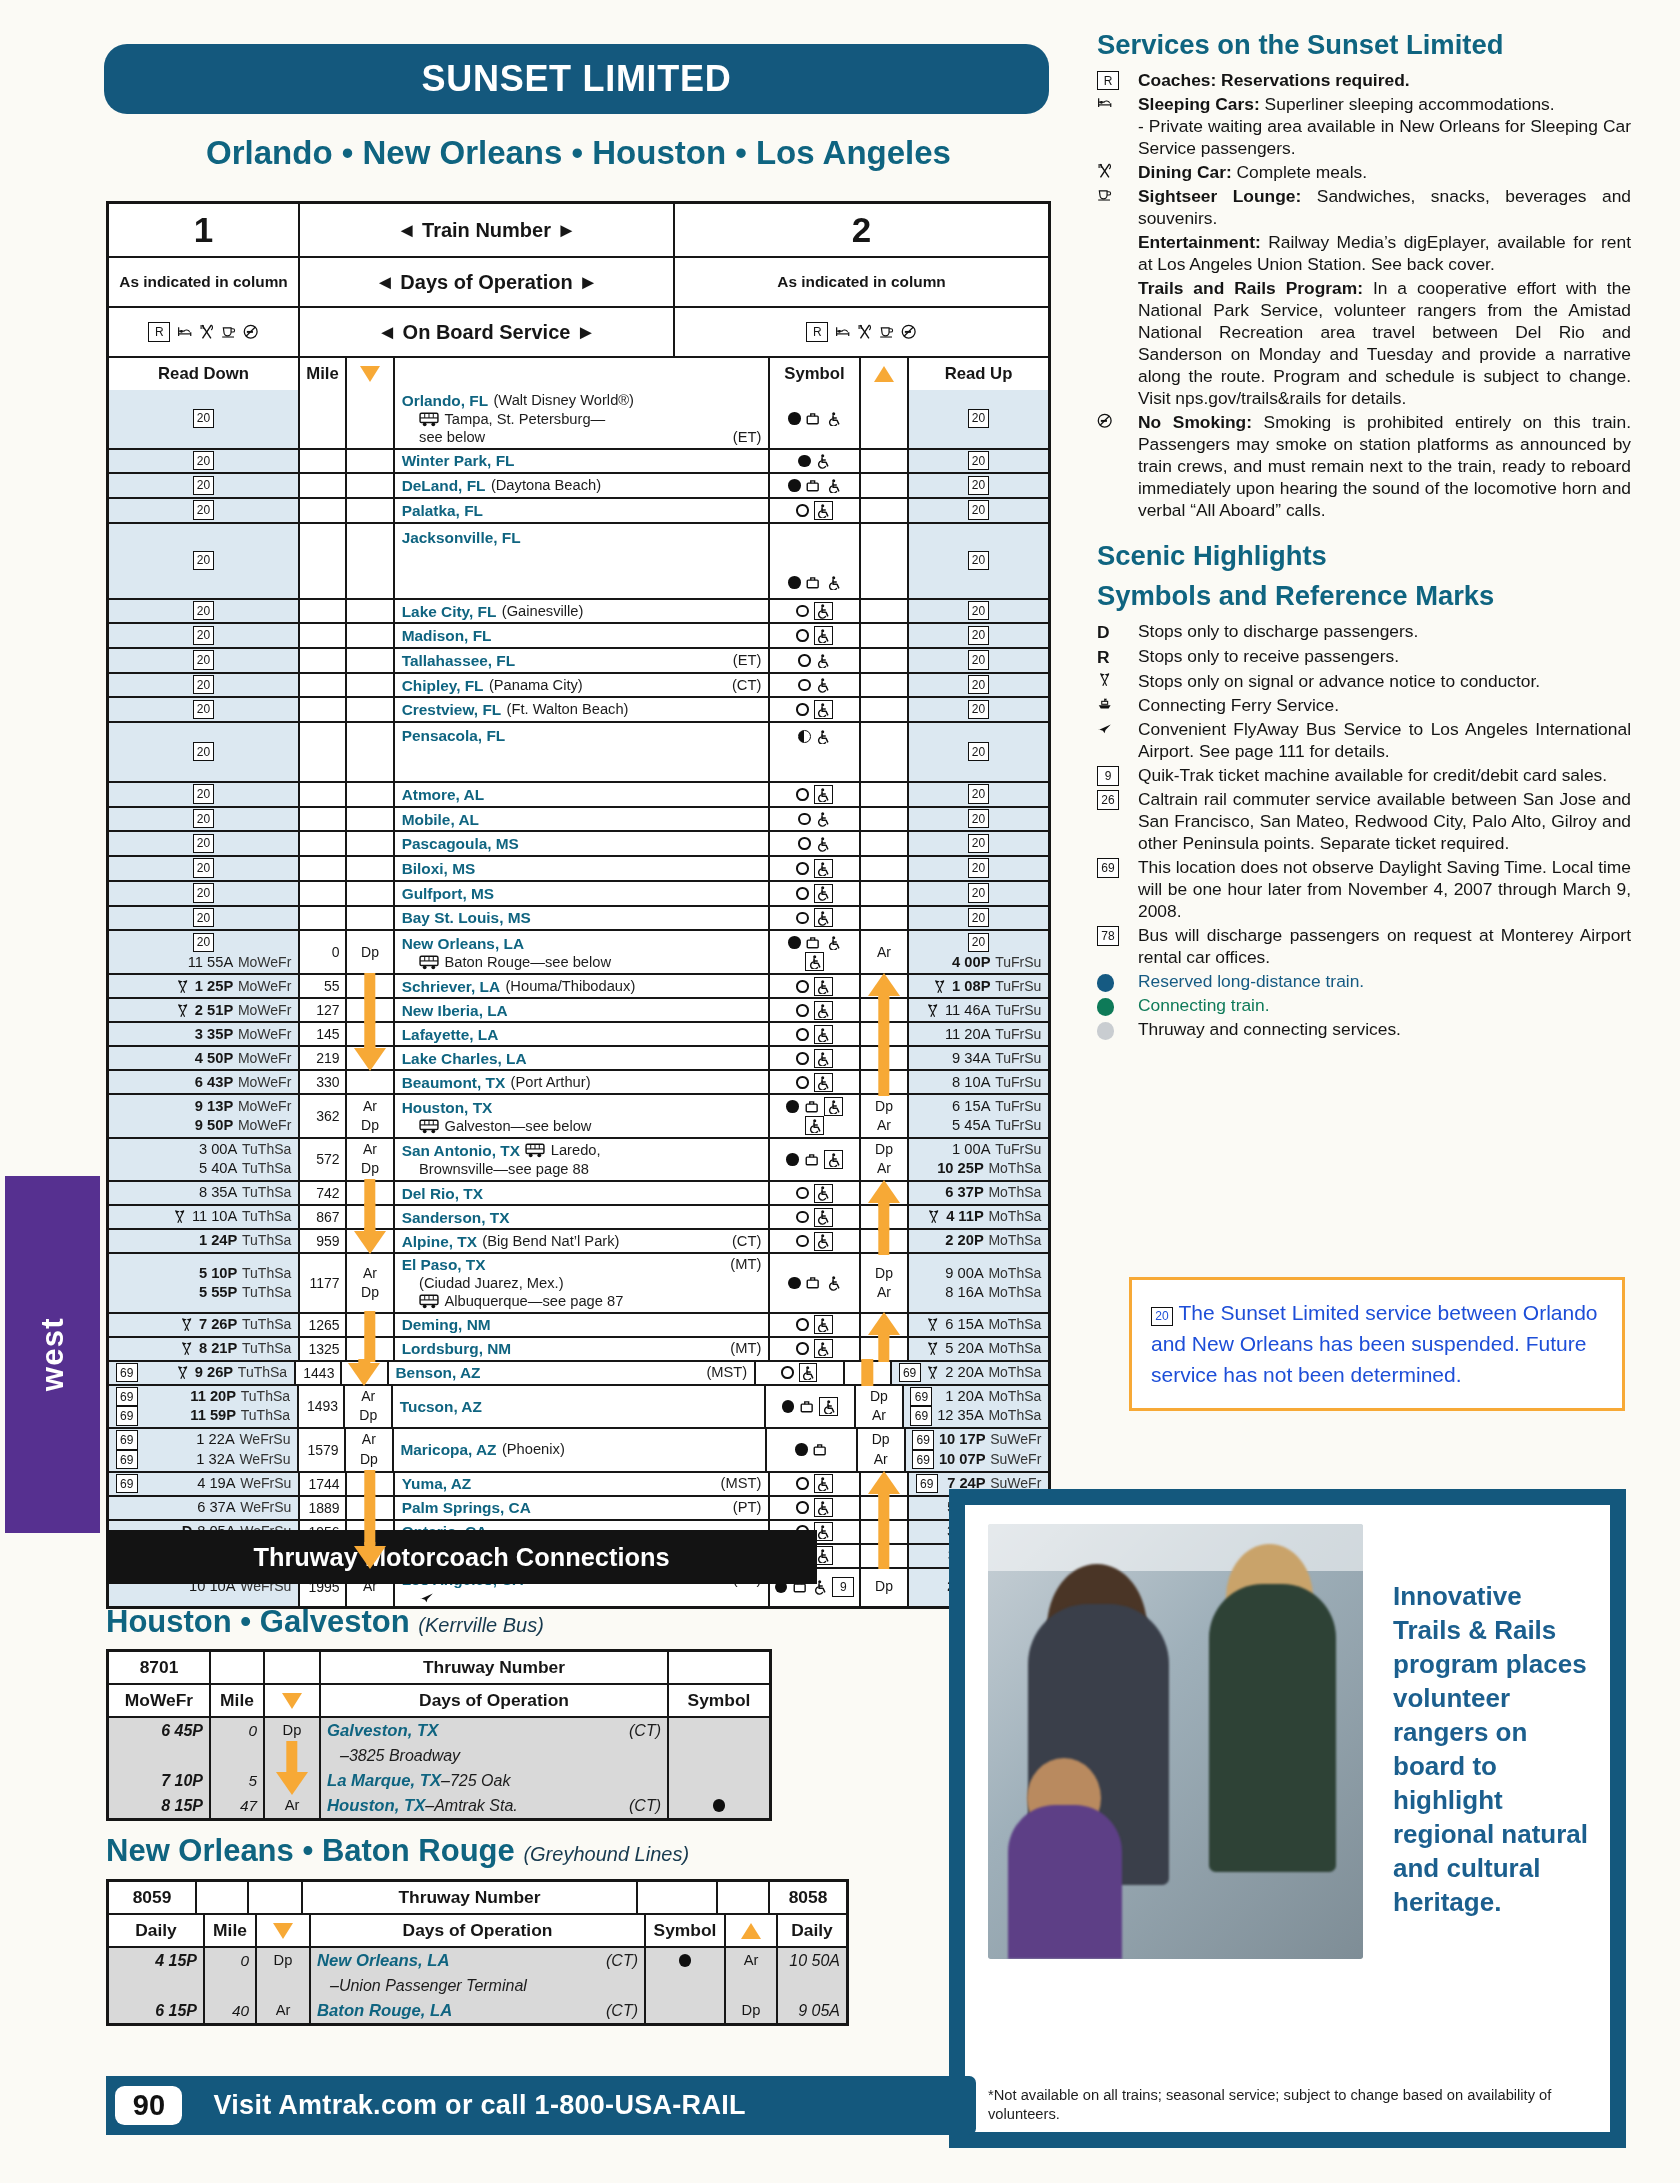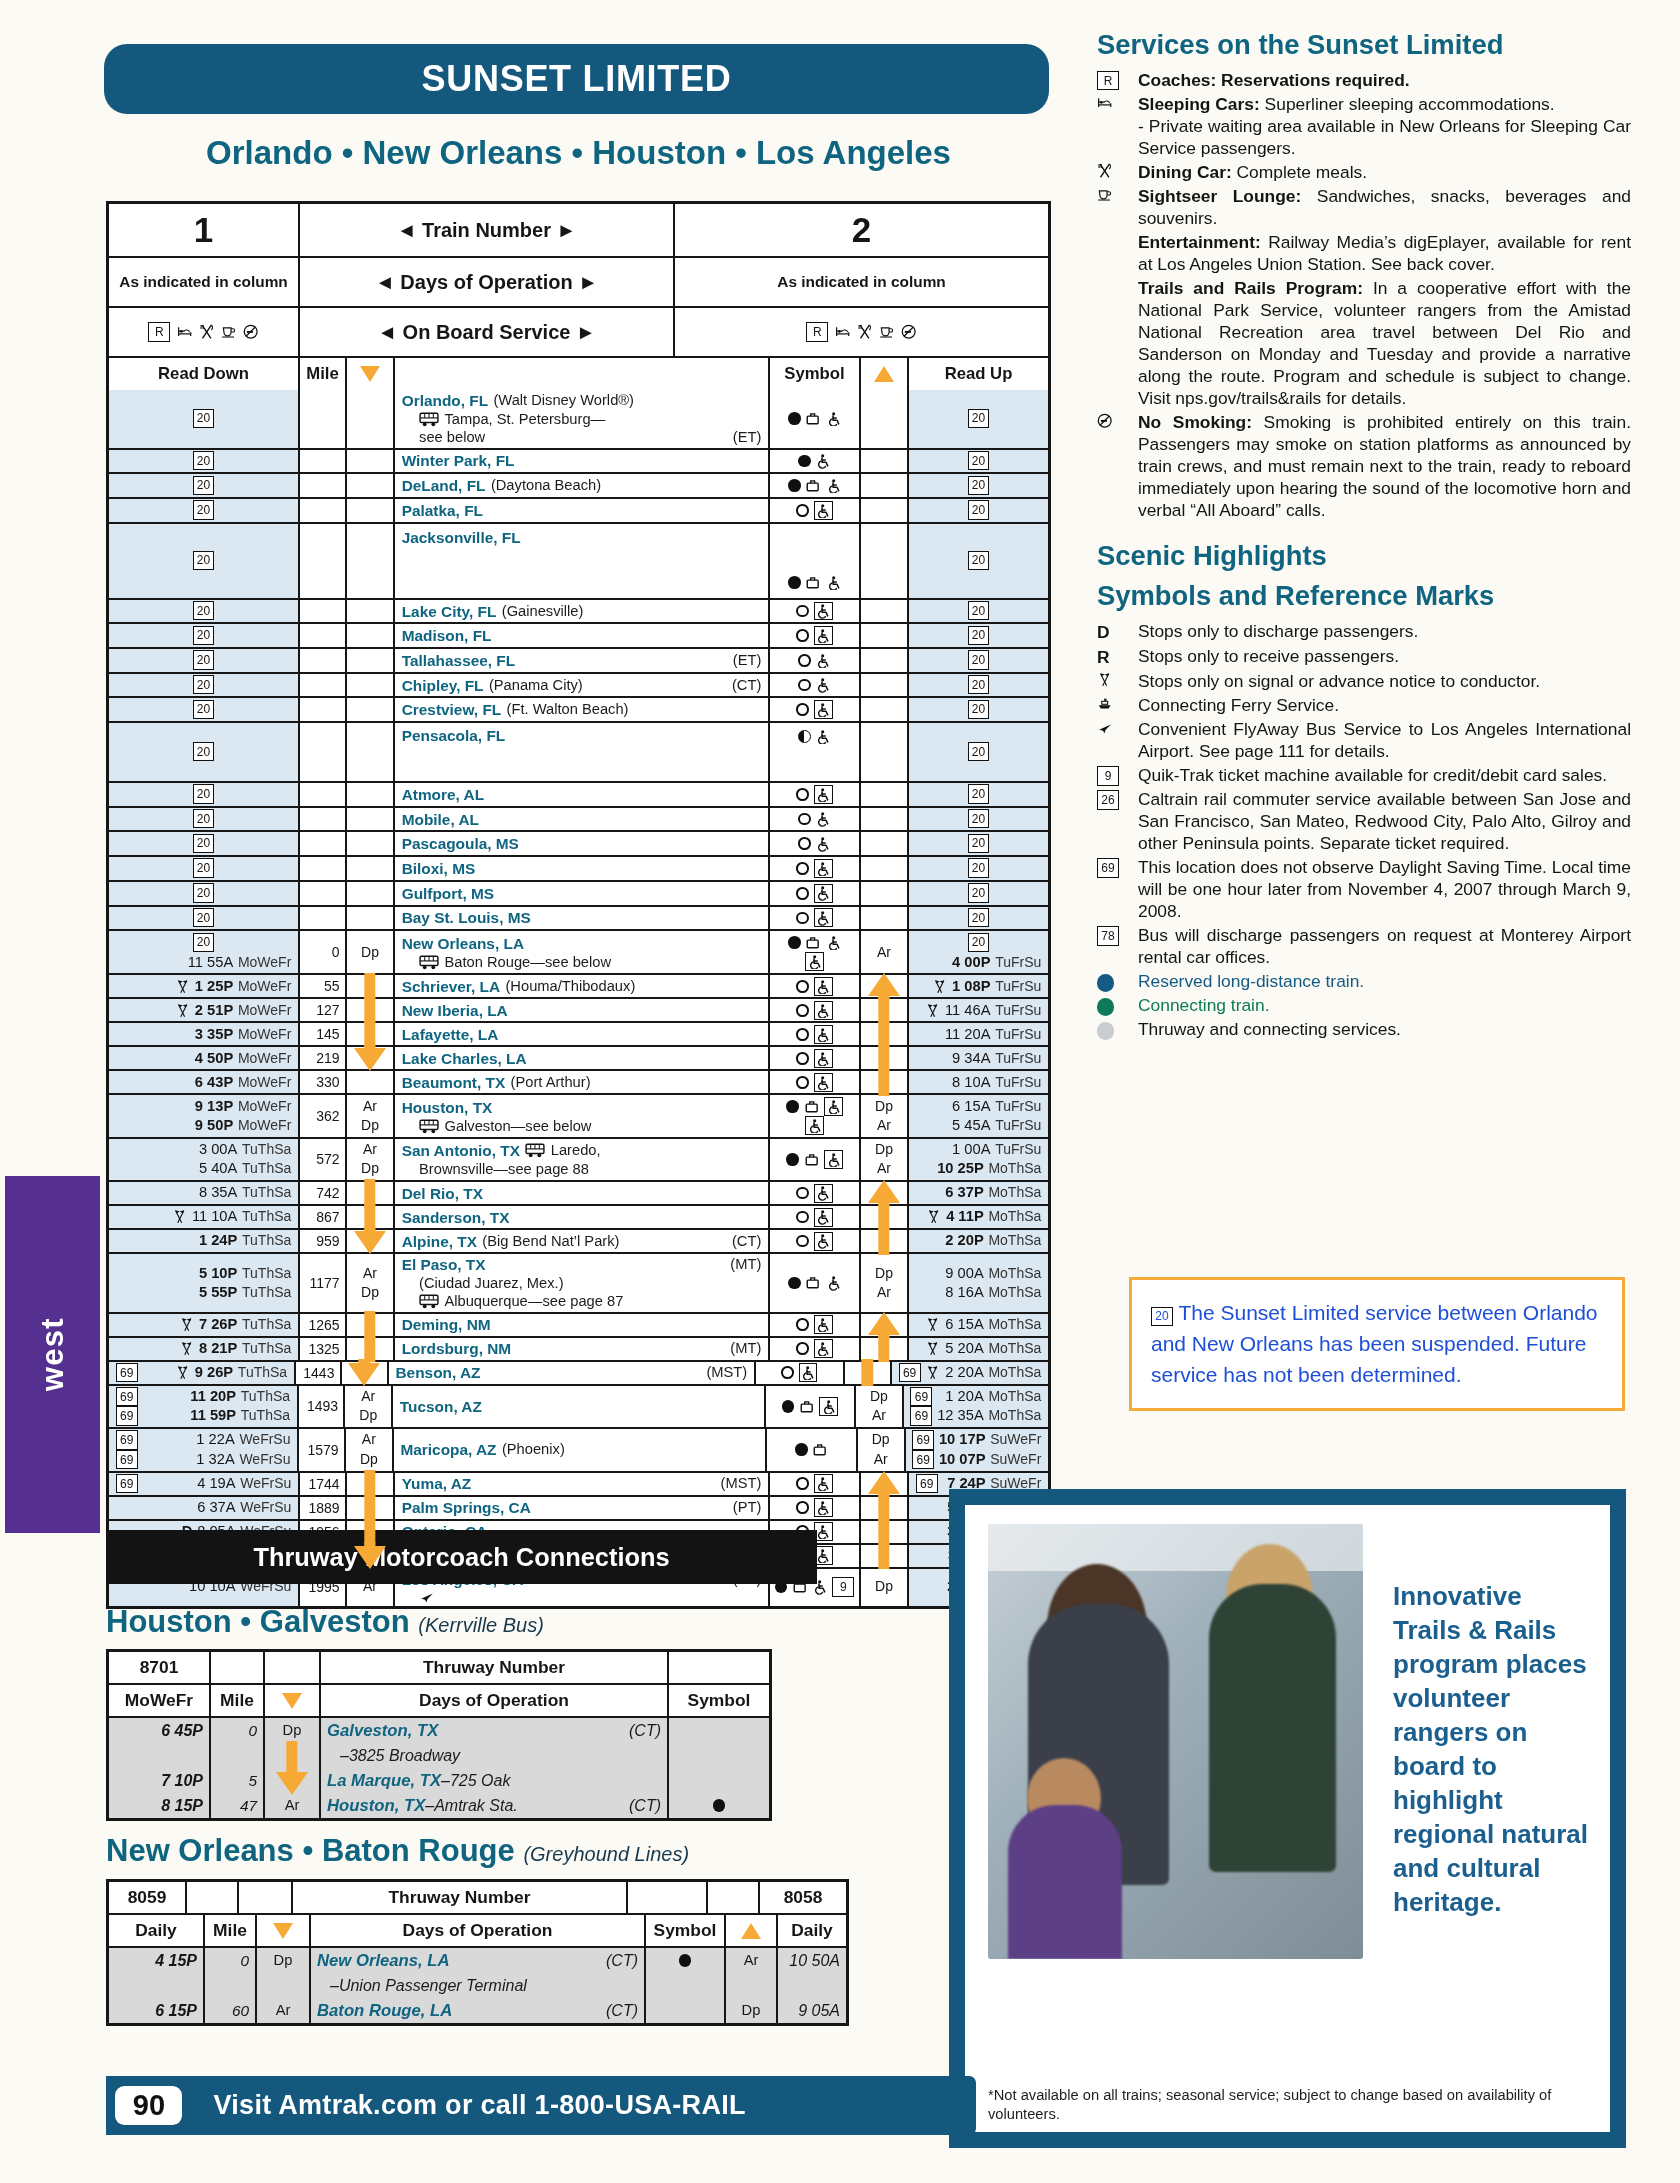--- a/index.html
+++ b/index.html
@@ -2274,21 +2274,21 @@
         </div>
    </div>
     </div>
 
   <div class="twhead" style="left:106px;top:1833px;">
     <span>New Orleans • Baton Rouge</span>
     <span class="op">(Greyhound Lines)</span>
   </div>
   <div class="twt" id="nb-table" style="left:106px;top:1879px;width:743px;">
       <div class="twr">
-     <div class="twc hdr" style="width:76px">8059</div>
+     <div class="twc hdr" style="width:86px">8059</div>
      <div class="twc" style="width:52px"></div>
      <div class="twc" style="width:54px"></div>
      <div class="twc hdr" style="width:335px">Thruway Number</div>
      <div class="twc" style="width:80px"></div>
      <div class="twc" style="width:52px"></div>
      <div class="twc hdr" style="flex:1">8058</div>
    </div>
    <div class="twr">
      <div class="twc hdr" style="width:94px">Daily</div>
      <div class="twc hdr" style="width:52px">Mile</div>
@@ -2313,21 +2313,21 @@
           </div>
         </div>
      <div class="twc gray" style="width:52px">
           <div class="twl tr">
             <span class="twmile">0</span>
           </div>
           <div class="twl tr">
             <span class="twmile"></span>
           </div>
           <div class="twl tr">
-            <span class="twmile">60</span>
+            <span class="twmile">40</span>
           </div>
         </div>
      <div class="twc gray" style="width:54px">
           <div class="twl ctr">
             <span class="twad">Dp</span>
           </div>
           <div class="twl ctr">
             <span class="twad"></span>
           </div>
           <div class="twl ctr">

